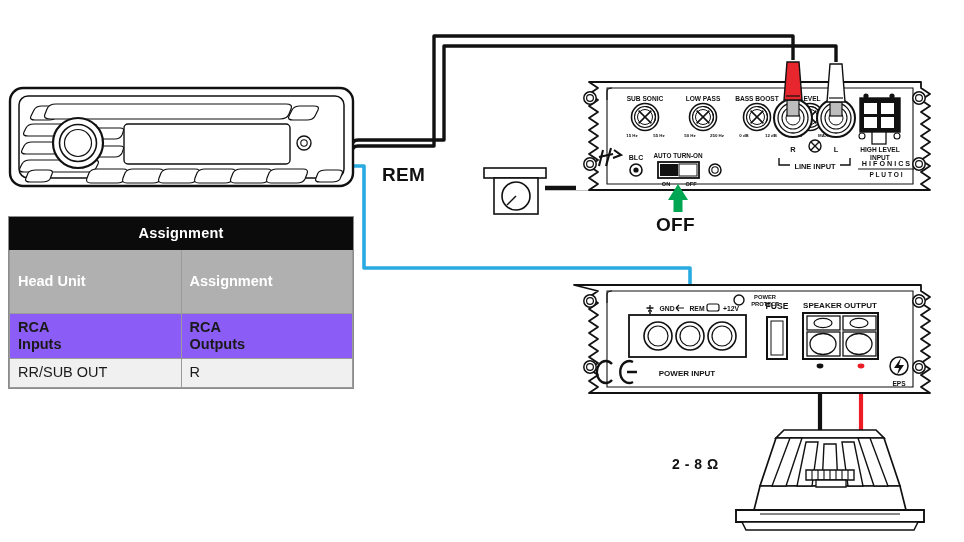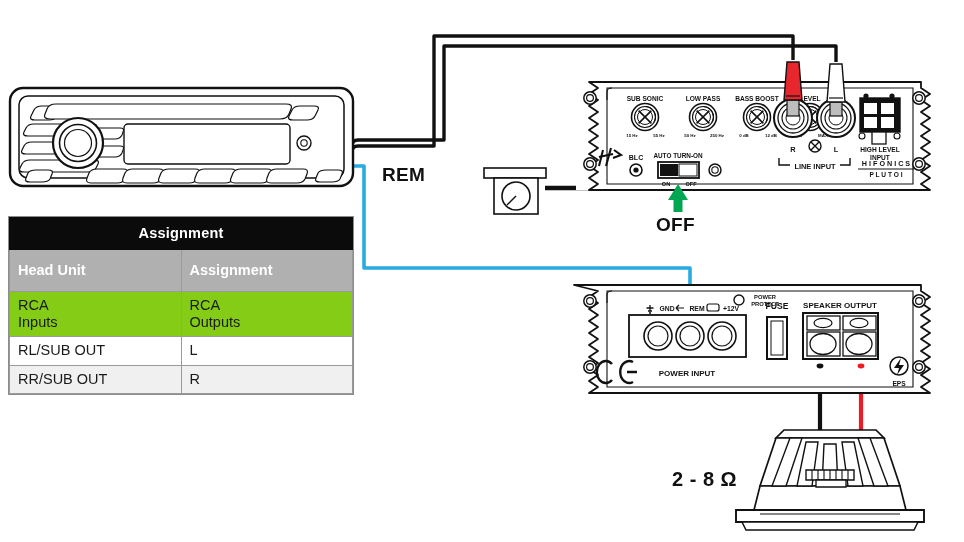--- a/index.html
+++ b/index.html
@@ -11,31 +11,31 @@
   
   .tbl{position:absolute;left:8px;top:216px;width:344px;
        border:1px solid #8c8c8c;border-collapse:collapse;}
   .tbl table{border-collapse:collapse;width:100%;table-layout:fixed;}
   .tbl td{border:1px solid #9a9a9a;padding:5px 8px;font-size:14.5px;
           vertical-align:top;line-height:1.18;}
   .th-main{background:#0b0b0b;color:#ffffff;text-align:center;
            font-size:18px;font-weight:bold;border:1px solid #0b0b0b !important;
            padding:7px 4px !important;letter-spacing:.2px;margin-top:7px;}
   .th-sub{background:#b0b0b0;color:#ffffff;font-weight:bold;font-size:15.5px;
-          padding:12px 8px !important;}
-  .r-grey{background:#84cc16;font-weight:normal;font-size:15px;margin-top:8px;}
+          padding:23px 8px !important;}
+  .r-grey{background:#8b5cf6;font-weight:bold;font-size:15px;margin-top:8px;}
   .r-white{background:#ffffff;font-size:14.5px;}
   .r-light{background:#f0f0f0;font-size:14.5px;}
   .col-a{width:180px;}
 
   
   .lbl{position:absolute;font-weight:bold;color:#111;}
   #rem-label{left:382px;top:164px;font-size:19px;letter-spacing:.3px;}
   #off-label{left:656px;top:214px;font-size:19px;letter-spacing:.3px;}
-  #ohm-label{left:672px;top:468px;font-size:20px;letter-spacing:.5px;}
+  #ohm-label{left:672px;top:456px;font-size:14px;letter-spacing:.5px;}
 
   
 </style>
 </head>
 <body>
 
 <div class="stage">
 
   <svg class="layer" viewBox="0 0 964 542">
     <defs>
@@ -378,24 +378,20 @@
           <td class="r-grey col-a">
             <span>RCA</span><br>
             <span>Inputs</span>
           </td>
           <td class="r-grey">
             <span>RCA</span><br>
             <span>Outputs</span>
           </td>
         </tr>
         <tr>
-          <td class="r-white col-a">RL/SUB OUT</td>
-          <td class="r-white">L</td>
-        </tr>
-        <tr>
           <td class="r-light col-a">RR/SUB OUT</td>
           <td class="r-light">R</td>
         </tr>
       </tbody>
     </table>
   </div>
 
   <div class="lbl" id="rem-label">REM</div>
   <div class="lbl" id="off-label">OFF</div>
   <div class="lbl" id="ohm-label">2 - 8 Ω</div>

